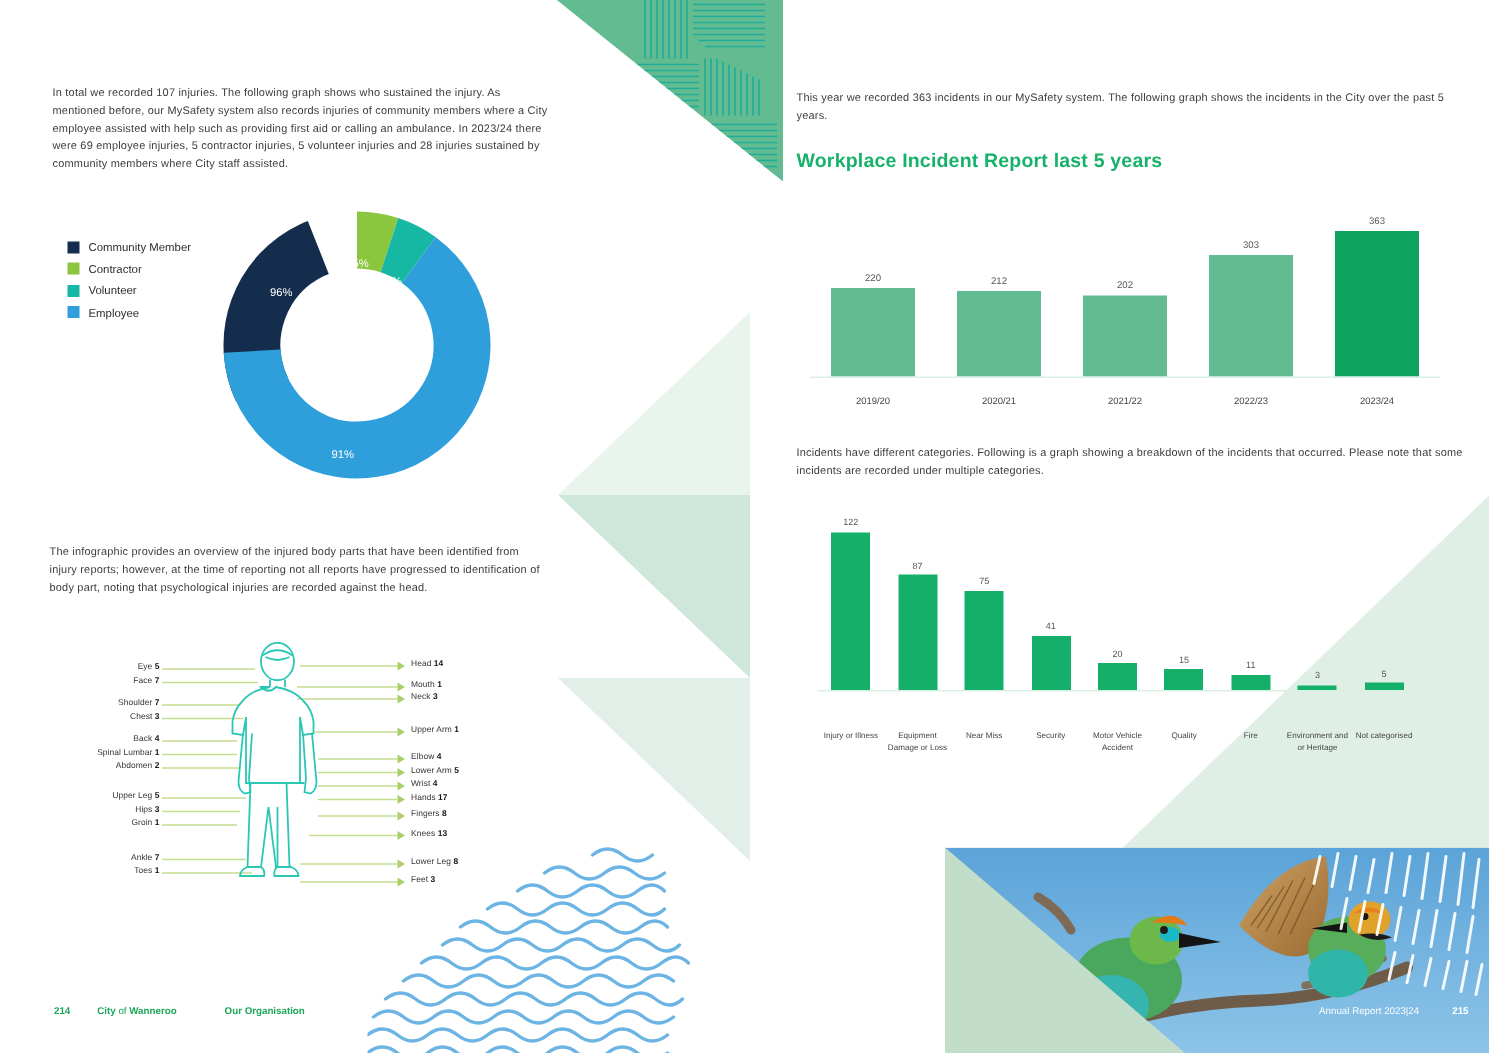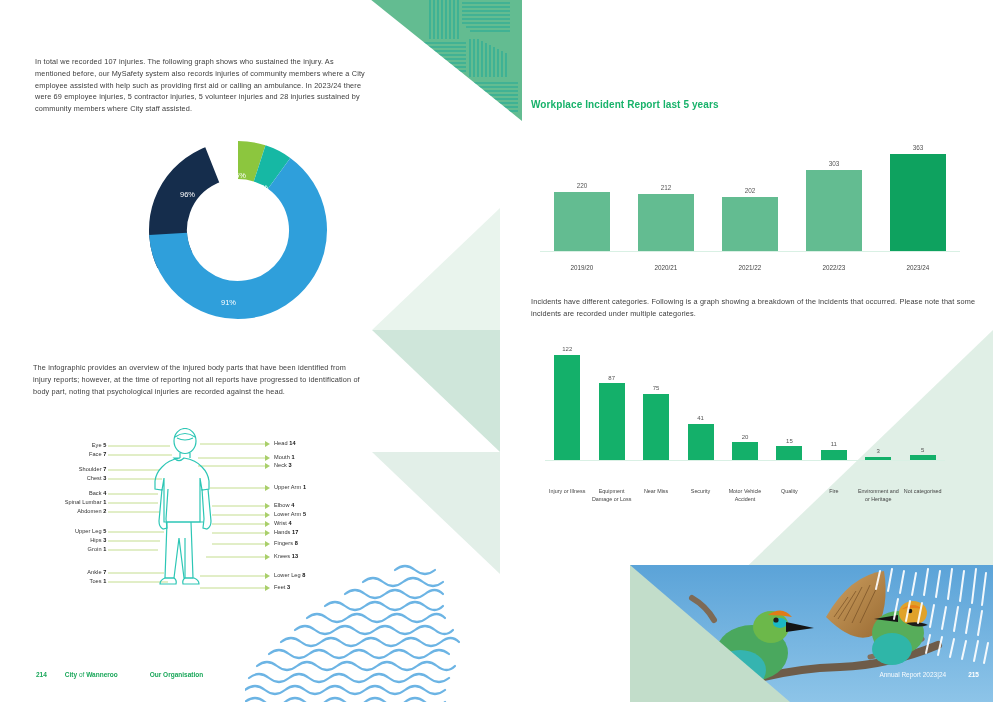--- a/index.html
+++ b/index.html
@@ -81,21 +81,21 @@
   #footer-left { position: absolute; left: 36px; top: 671px; display:flex; align-items:center; }
   #footer-left .pg { font-size: 6.5px; font-weight: 700; color: #1aa75a; margin-right: 18px;}
   #footer-left .t1 { font-size: 6.5px; color: #1aa75a; margin-right: 32px;}
   #footer-left .t1 b { font-weight:700; }
   #footer-left .t2 { font-size: 6.5px; font-weight: 700; color: #1aa75a; }
 
   
   #intro-right { position: absolute; left: 531px; top: 59px; width: 446px; }
   #chart1-title {
     position: absolute; left: 531px; top: 99px;
-    font-size: 10px; font-weight: 700; color: #17b26a; letter-spacing:.01em;
+    font-size: 13px; font-weight: 700; color: #17b26a; letter-spacing:.01em;
   }
   #intro-right2 { position: absolute; left: 531px; top: 296px; width: 446px; }
 
   
   #chart1 { position: absolute; left: 540px; top: 130px; width: 420px; height: 148px; }
   #chart1 .axis { position:absolute; left:0; right:0; bottom:26px; height:1.5px; background:#d9f0e4; }
   #chart1 .bars { position:absolute; left:0; right:0; bottom:27.5px; top:14px; display:flex; justify-content:space-around; align-items:flex-end; }
   #chart1 .bcol { width: 19%; display:flex; flex-direction:column; align-items:center; justify-content:flex-end; height:100%; }
   #chart1 .bval { font-size:6.4px; color:#555; margin-bottom:3px; }
   #chart1 .bar { width: 56px; background:#63bc91; }
@@ -211,20 +211,38 @@
         <path d="M12 106 q10 -8 20 0 t20 0 t20 0 t20 0 t20 0 t20 0 t20 0 t20 0 t20 0 t18 0"></path>
         <path d="M4 118 q10 -8 20 0 t20 0 t20 0 t20 0 t20 0 t20 0 t20 0 t20 0 t20 0 t20 0"></path>
         <path d="M0 130 q10 -8 20 0 t20 0 t20 0 t20 0 t20 0 t20 0 t20 0 t20 0 t20 0 t20 0"></path>
         <path d="M0 142 q10 -8 20 0 t20 0 t20 0 t20 0 t20 0 t20 0 t20 0 t20 0 t20 0 t20 0"></path>
       </g>
     </svg>
   </div>
 
   <p class="body-text" id="intro-left">In total we recorded 107 injuries. The following graph shows who sustained the injury. As mentioned before, our MySafety system also records injuries of community members where a City employee assisted with help such as providing first aid or calling an ambulance. In 2023/24 there were 69 employee injuries, 5 contractor injuries, 5 volunteer injuries and 28 injuries sustained by community members where City staff assisted.</p>
 
+  <div id="donut-legend">
+    <div class="legend-row">
+      <span class="legend-swatch" style="background:#152d4c"></span>
+      <span class="legend-label">Community Member</span>
+    </div>
+    <div class="legend-row">
+      <span class="legend-swatch" style="background:#8cc63e"></span>
+      <span class="legend-label">Contractor</span>
+    </div>
+    <div class="legend-row">
+      <span class="legend-swatch" style="background:#16b8a4"></span>
+      <span class="legend-label">Volunteer</span>
+    </div>
+    <div class="legend-row">
+      <span class="legend-swatch" style="background:#2f9fdb"></span>
+      <span class="legend-label">Employee</span>
+    </div>
+  </div>
 
   <div id="donut">
     <svg viewBox="0 0 180 180">
 
       <g transform="translate(90,90) rotate(-90)">
 
         <circle r="70" fill="none" stroke="#152d4c" stroke-width="38" stroke-dasharray="114.3 325.5" stroke-dashoffset="0" transform="rotate(244.8)"></circle>
 
         <circle r="70" fill="none" stroke="#8cc63e" stroke-width="38" stroke-dasharray="21.99 417.8" stroke-dashoffset="0" transform="rotate(0)"></circle>
 
@@ -338,20 +356,21 @@
     <span class="bp-label" style="left:214px; top:144px;"><span>Lower Leg</span> <b>8</b></span>
     <span class="bp-label" style="left:214px; top:156px;"><span>Feet</span> <b>3</b></span>
   </div>
 
   <div id="footer-left">
     <span class="pg">214</span>
     <span class="t1"><b>City</b> <span>of</span> <b>Wanneroo</b></span>
     <span class="t2">Our Organisation</span>
   </div>
 
+  <p class="body-text" id="intro-right">This year we recorded 363 incidents in our MySafety system. The following graph shows the incidents in the City over the past 5 years.</p>
   <div id="chart1-title">Workplace Incident Report last 5 years</div>
 
   <div id="chart1">
     <div class="bars">
       <div class="bcol">
         <span class="bval">220</span>
         <div class="bar" style="height:55%"></div>
       </div>
       <div class="bcol">
         <span class="bval">212</span>

